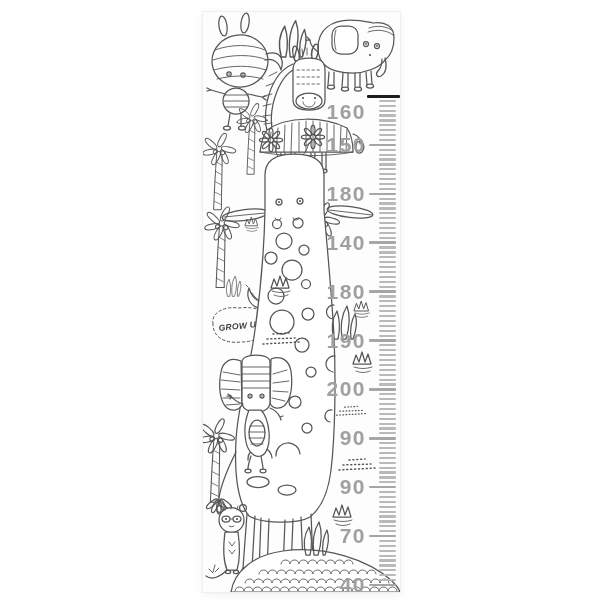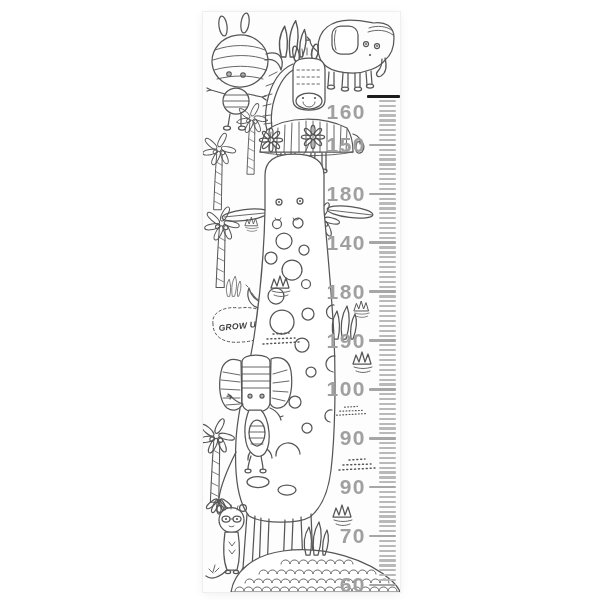--- a/index.html
+++ b/index.html
@@ -318,21 +318,21 @@
         <div class="tick major" style="top: 327.2px;"></div>
         <div class="tick minor" style="top: 332.29px;"></div>
         <div class="tick minor" style="top: 337.18px;"></div>
         <div class="tick minor" style="top: 342.07px;"></div>
         <div class="tick minor" style="top: 346.96px;"></div>
         <div class="tick minor" style="top: 351.85px;"></div>
         <div class="tick minor" style="top: 356.74px;"></div>
         <div class="tick minor" style="top: 361.63px;"></div>
         <div class="tick minor" style="top: 366.52px;"></div>
         <div class="tick minor" style="top: 371.41px;"></div>
-        <div class="rnum" style="top: 366.4px;">100</div>
+        <div class="rnum" style="top: 366.4px;">200</div>
         <div class="tick major" style="top: 376.1px;"></div>
         <div class="tick minor" style="top: 381.19px;"></div>
         <div class="tick minor" style="top: 386.08px;"></div>
         <div class="tick minor" style="top: 390.97px;"></div>
         <div class="tick minor" style="top: 395.86px;"></div>
         <div class="tick minor" style="top: 400.75px;"></div>
         <div class="tick minor" style="top: 405.64px;"></div>
         <div class="tick minor" style="top: 410.53px;"></div>
         <div class="tick minor" style="top: 415.42px;"></div>
         <div class="tick minor" style="top: 420.31px;"></div>
@@ -362,17 +362,17 @@
         <div class="tick major" style="top: 522.8px;"></div>
         <div class="tick minor" style="top: 527.89px;"></div>
         <div class="tick minor" style="top: 532.78px;"></div>
         <div class="tick minor" style="top: 537.67px;"></div>
         <div class="tick minor" style="top: 542.56px;"></div>
         <div class="tick minor" style="top: 547.45px;"></div>
         <div class="tick minor" style="top: 552.34px;"></div>
         <div class="tick minor" style="top: 557.23px;"></div>
         <div class="tick minor" style="top: 562.12px;"></div>
         <div class="tick minor" style="top: 567.01px;"></div>
-        <div class="rnum" style="top: 562px;">60</div>
+        <div class="rnum" style="top: 562px;">40</div>
         <div class="tick major" style="top: 571.7px;"></div>
       </div>
   </div>
 </div>
 
 </body></html>

